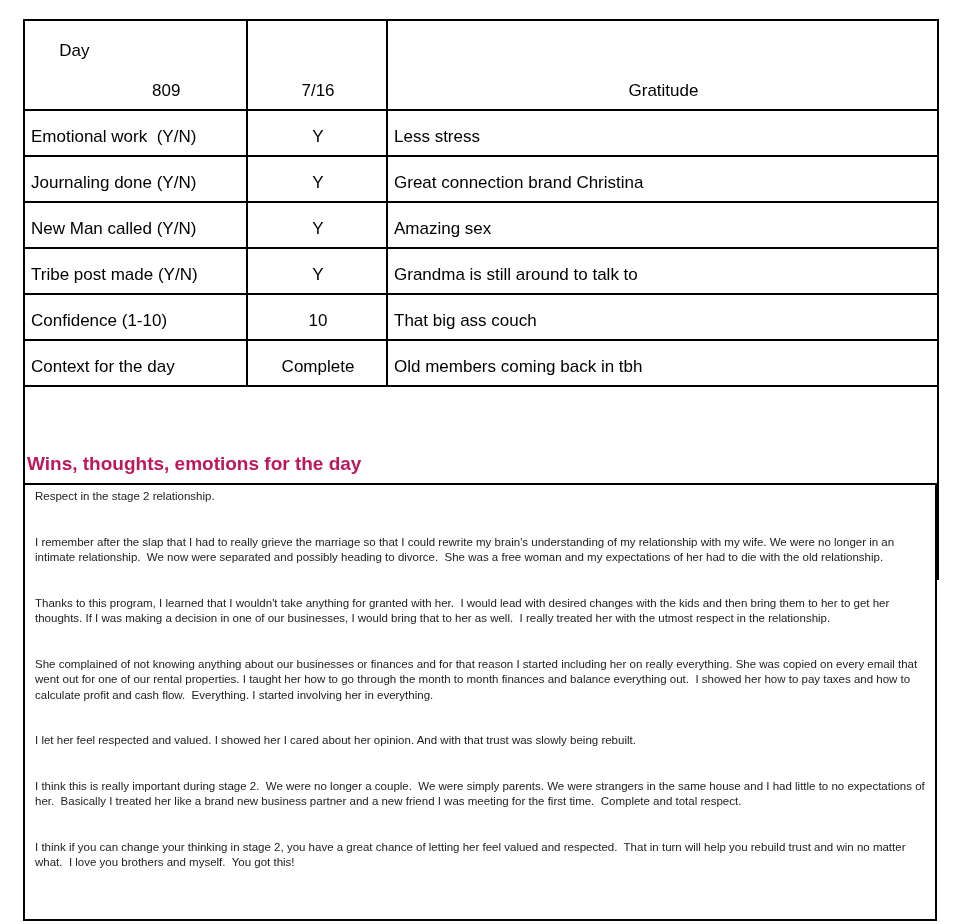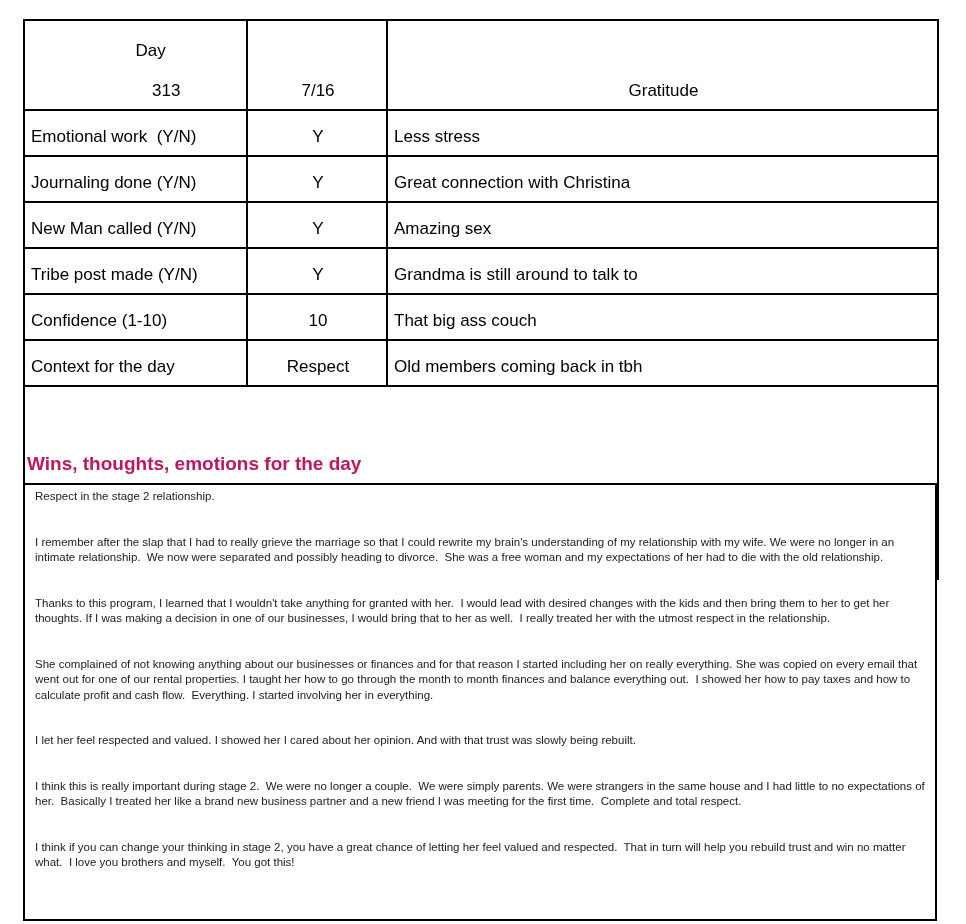--- a/index.html
+++ b/index.html
@@ -11,21 +11,21 @@
   table.tracker{
     position:absolute;left:23px;top:19px;width:914px;
     border-collapse:collapse;table-layout:fixed;
   }
   table.tracker td{
     border:2px solid #000;
     font-size:17px;line-height:20px;color:#000;
     vertical-align:bottom;padding:0 4px 8px 6px;
     white-space:pre-wrap;overflow:hidden;
   }
-  tr.hrow td{height:36px;text-align:center;}
+  tr.hrow td{height:36px;}
   tr.drow td{height:36px;}
   td.center{text-align:center;padding-left:0;}
   td.no-top{border-top:none;border-right:none;}
   td.day-cell{position:relative;}
   .day-num{position:absolute;left:127px;bottom:8px;}
   
   td.behaviors-cell{
     vertical-align:top;height:103px;padding:0;overflow:hidden;
   }
   .behaviors-inner{height:103px;overflow:hidden;padding:12px 0 0 6px;box-sizing:border-box;}
@@ -54,53 +54,53 @@
 <table class="tracker">
   <colgroup>
     <col style="width:223px">
       <col style="width:140px">
       <col style="width:551px">
   </colgroup>
   <tbody>
       <tr class="hrow">
     <td class="day-cell">
       <span>Day</span>
-      <span class="day-num">313</span>
+      <span class="day-num">809</span>
     </td>
     <td class="center">7/16</td>
     <td class="center no-top">Gratitude</td>
   </tr>
   <tr class="drow">
     <td>Emotional work  (Y/N)</td>
     <td class="center">Y</td>
     <td>Less stress</td>
   </tr>
   <tr class="drow">
     <td>Journaling done (Y/N)</td>
     <td class="center">Y</td>
-    <td>Great connection with Christina</td>
+    <td>Great connection brand Christina</td>
   </tr>
   <tr class="drow">
     <td>New Man called (Y/N)</td>
     <td class="center">Y</td>
     <td>Amazing sex</td>
   </tr>
   <tr class="drow">
     <td>Tribe post made (Y/N)</td>
     <td class="center">Y</td>
     <td>Grandma is still around to talk to</td>
   </tr>
   <tr class="drow">
     <td>Confidence (1-10)</td>
     <td class="center">10</td>
     <td>That big ass couch</td>
   </tr>
   <tr class="drow">
     <td>Context for the day</td>
-    <td class="center">Respect</td>
+    <td class="center">Complete</td>
     <td>Old members coming back in tbh</td>
   </tr>
   <tr>
     <td class="behaviors-cell" colspan="3">
       <div class="behaviors-inner">
         <div class="behaviors-title">Behaviors Tracking:</div>
         
         
       </div>
     </td>

